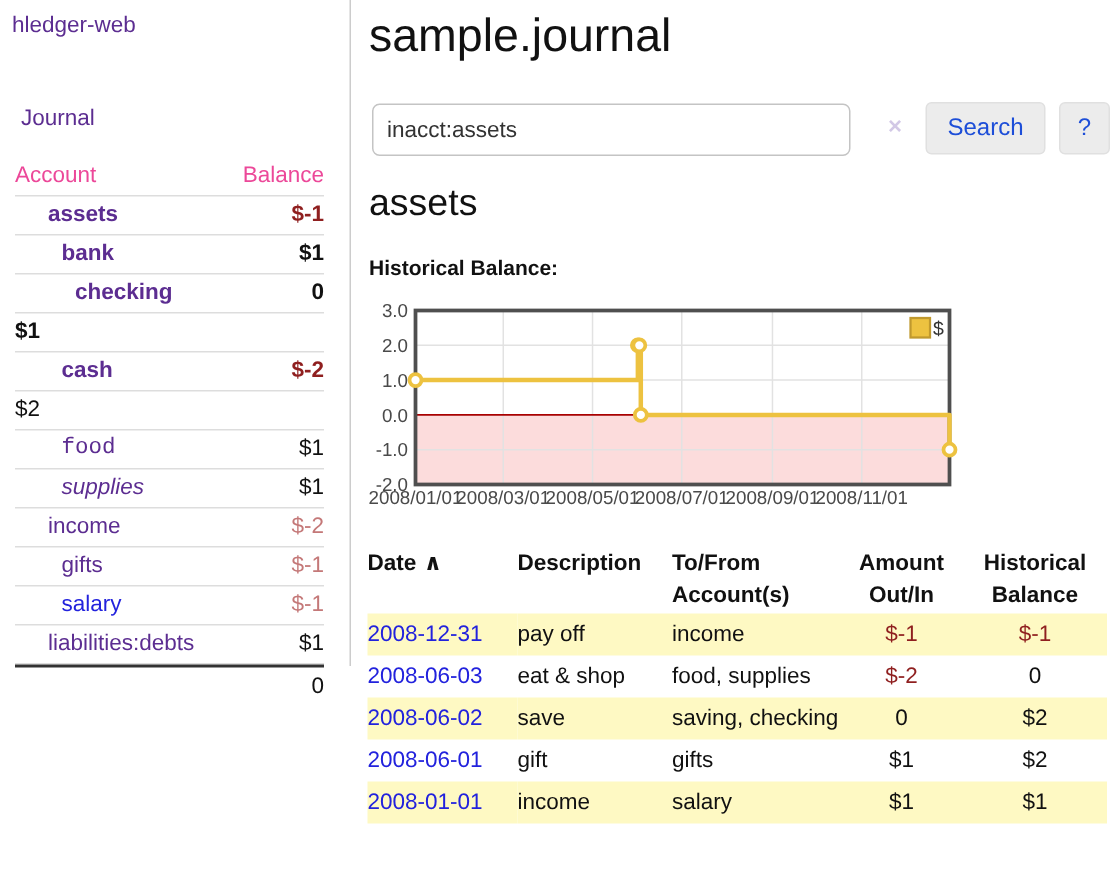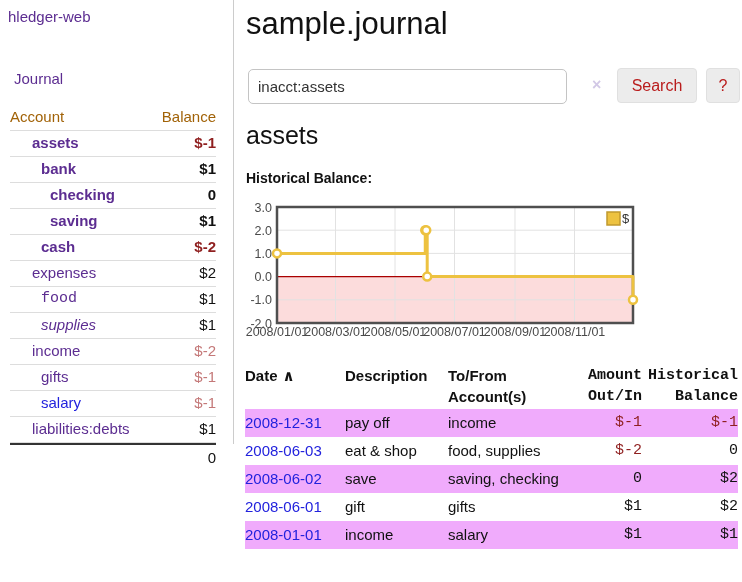--- a/index.html
+++ b/index.html
@@ -8,55 +8,55 @@
   a{text-decoration:none;cursor:pointer;}
 
   
   .app-title{position:absolute;left:8px;top:8px;font-size:15px;}
   .journal-link{position:absolute;left:14px;top:70px;font-size:15px;}
   .purple{color:#5c2d91;}
   .blue{color:#2222dd;}
   #side-divider{position:absolute;left:233px;top:0;width:1px;height:444px;background:#ccc;}
   #accounts{position:absolute;left:10px;top:104px;width:206px;font-size:15px;}
   .acct-head{display:flex;justify-content:space-between;height:26px;line-height:25px;
-             border-bottom:1px solid #ddd;color:#a16207;}
+             border-bottom:1px solid #ddd;color:#ec4899;}
   .acct-row{display:flex;justify-content:space-between;height:25px;line-height:24px;
             border-bottom:1px solid #ddd;}
   .acct-row.bold{font-weight:bold;}
   .acct-link{color:#5c2d91;white-space:nowrap;}
   .acct-link.blue{color:#2222dd;}
   .acct-bal{color:#111;}
   .neg-strong{color:#8f1f1f;}
   .neg-weak{color:#c47878;}
   .acct-total{display:flex;justify-content:flex-end;height:26px;line-height:25px;
               border-top:2px solid #333;}
 
   
   .page-title{position:absolute;left:246px;top:6px;font-size:31px;font-weight:normal;margin:0;}
   .search-input{position:absolute;left:248px;top:69px;width:319px;height:35px;box-sizing:border-box;
                 border:1px solid #c4c4c4;border-radius:5px;padding:0 28px 0 9px;font-size:15px;
                 color:#333;font-family:inherit;outline:none;}
   .clear-x{position:absolute;left:592px;top:77px;font-size:16px;font-weight:bold;color:#d2c8e6;
            line-height:16px;cursor:pointer;}
   .btn{position:absolute;top:68px;height:35px;background:#ececec;border:1px solid #e0e0e0;
-       border-radius:4px;font-size:16px;color:#b91c1c;text-align:center;line-height:33px;
+       border-radius:4px;font-size:16px;color:#1d4ed8;text-align:center;line-height:33px;
        font-family:inherit;cursor:pointer;padding:0;}
   #search-btn{left:617px;width:80px;}
   #help-btn{left:706px;width:34px;}
   .acct-heading{position:absolute;left:246px;top:121px;font-size:25px;font-weight:normal;margin:0;}
   .chart-title{position:absolute;left:246px;top:170px;font-size:14px;font-weight:bold;}
   #chart-box{position:absolute;left:240px;top:200px;width:502px;height:148px;}
 
   
   #register{position:absolute;left:245px;top:363px;width:493px;border-collapse:collapse;
             font-size:15px;table-layout:fixed;}
   #register th{font-weight:bold;text-align:left;vertical-align:top;padding:2px 0;line-height:21px;}
-  #register th.num,#register td.num{text-align:right;font-family:Liberation Mono, monospace;}
+  #register th.num,#register td.num{text-align:center;}
   #register td{vertical-align:top;padding:3px 0;line-height:22px;}
-  #register tr.stripe td{background:#f0abfc;}
+  #register tr.stripe td{background:#fef9c3;}
   .date-link{color:#2222dd;white-space:nowrap;}
   .neg{color:#8f1f1f;}
   .sort-caret{font-weight:bold;margin-left:5px;}
 </style>
 </head>
 <body>
 
 <div id="app">
 
   <a class="app-title purple">hledger-web</a>
@@ -75,29 +75,27 @@
         </div>
         <div class="acct-row bold">
           <a class="acct-link purple" style="padding-left: 31px;">bank</a>
           <span class="acct-bal ">$1</span>
         </div>
         <div class="acct-row bold">
           <a class="acct-link purple" style="padding-left: 40px;">checking</a>
           <span class="acct-bal ">0</span>
         </div>
         <div class="acct-row bold">
-          <a class="acct-link purple" style="padding-left: 40px;">saving</a>
           <span class="acct-bal ">$1</span>
         </div>
         <div class="acct-row bold">
           <a class="acct-link purple" style="padding-left: 31px;">cash</a>
           <span class="acct-bal neg-strong">$-2</span>
         </div>
         <div class="acct-row">
-          <a class="acct-link purple" style="padding-left: 22px;">expenses</a>
           <span class="acct-bal ">$2</span>
         </div>
         <div class="acct-row">
           <a class="acct-link purple" style="padding-left: 31px; font-family: Liberation Mono, monospace;">food</a>
           <span class="acct-bal ">$1</span>
         </div>
         <div class="acct-row">
           <a class="acct-link purple" style="padding-left: 31px; font-style: italic;">supplies</a>
           <span class="acct-bal ">$1</span>
         </div>

